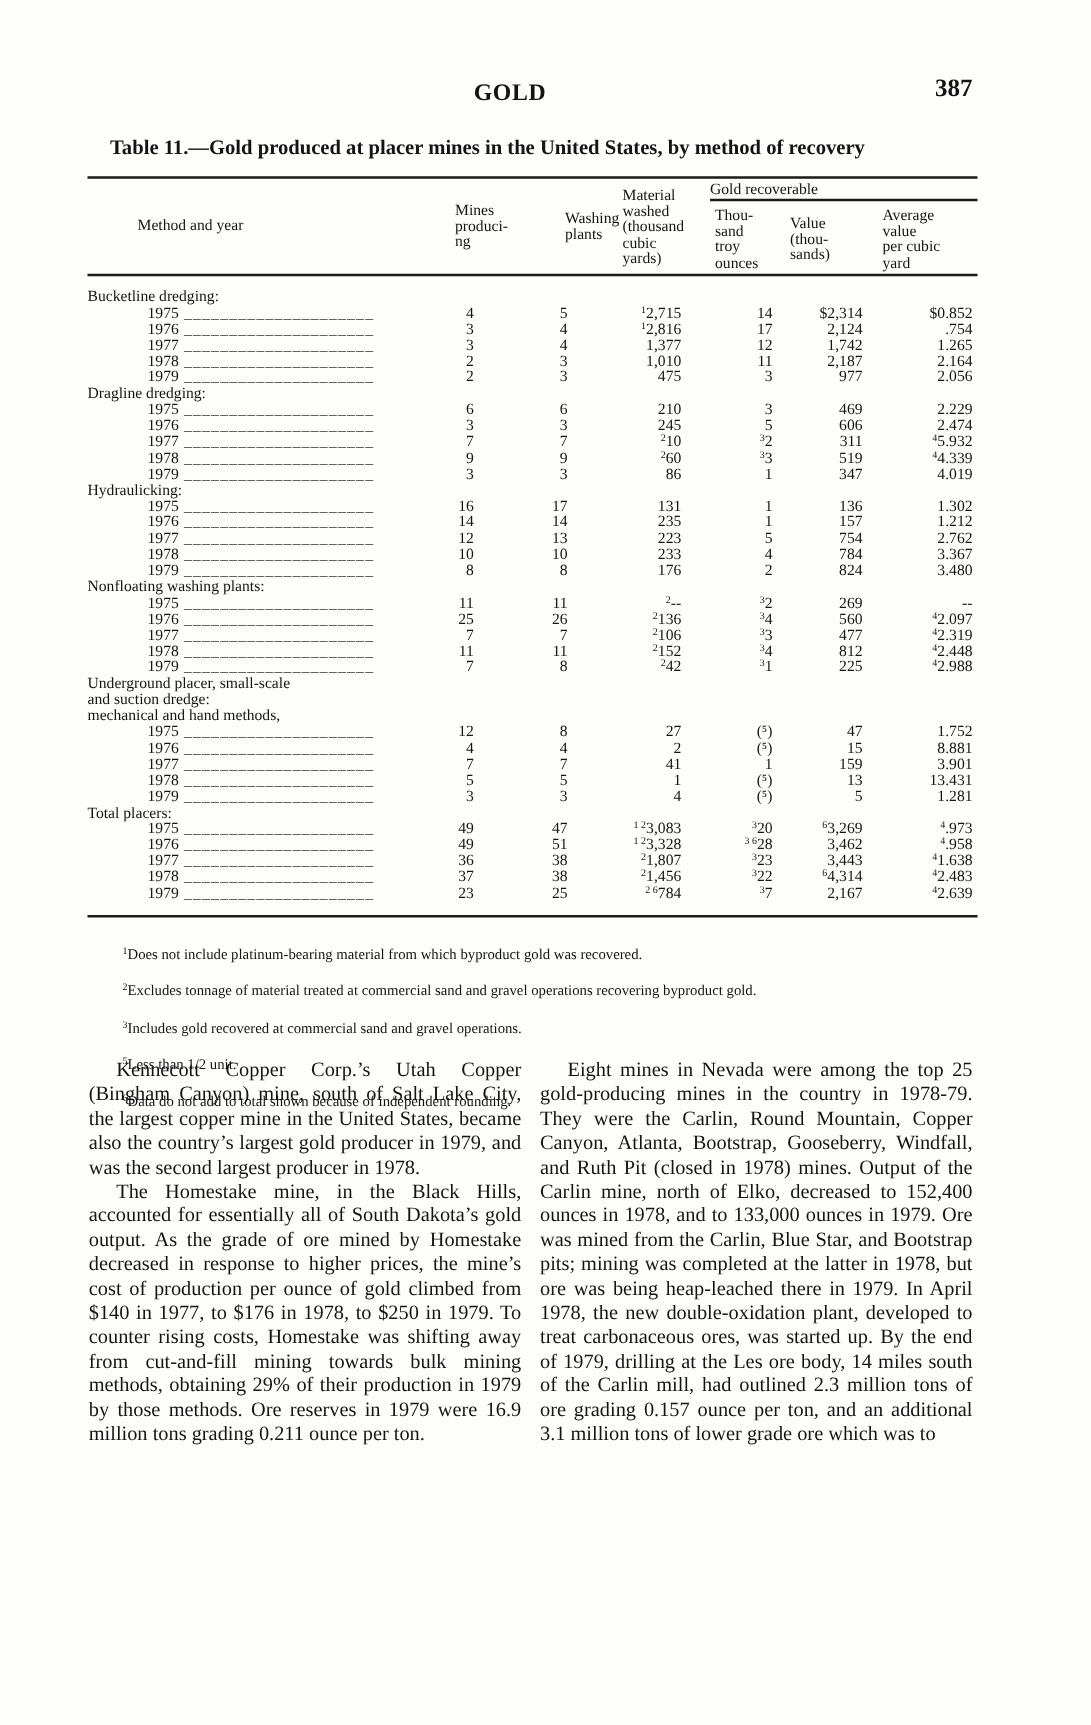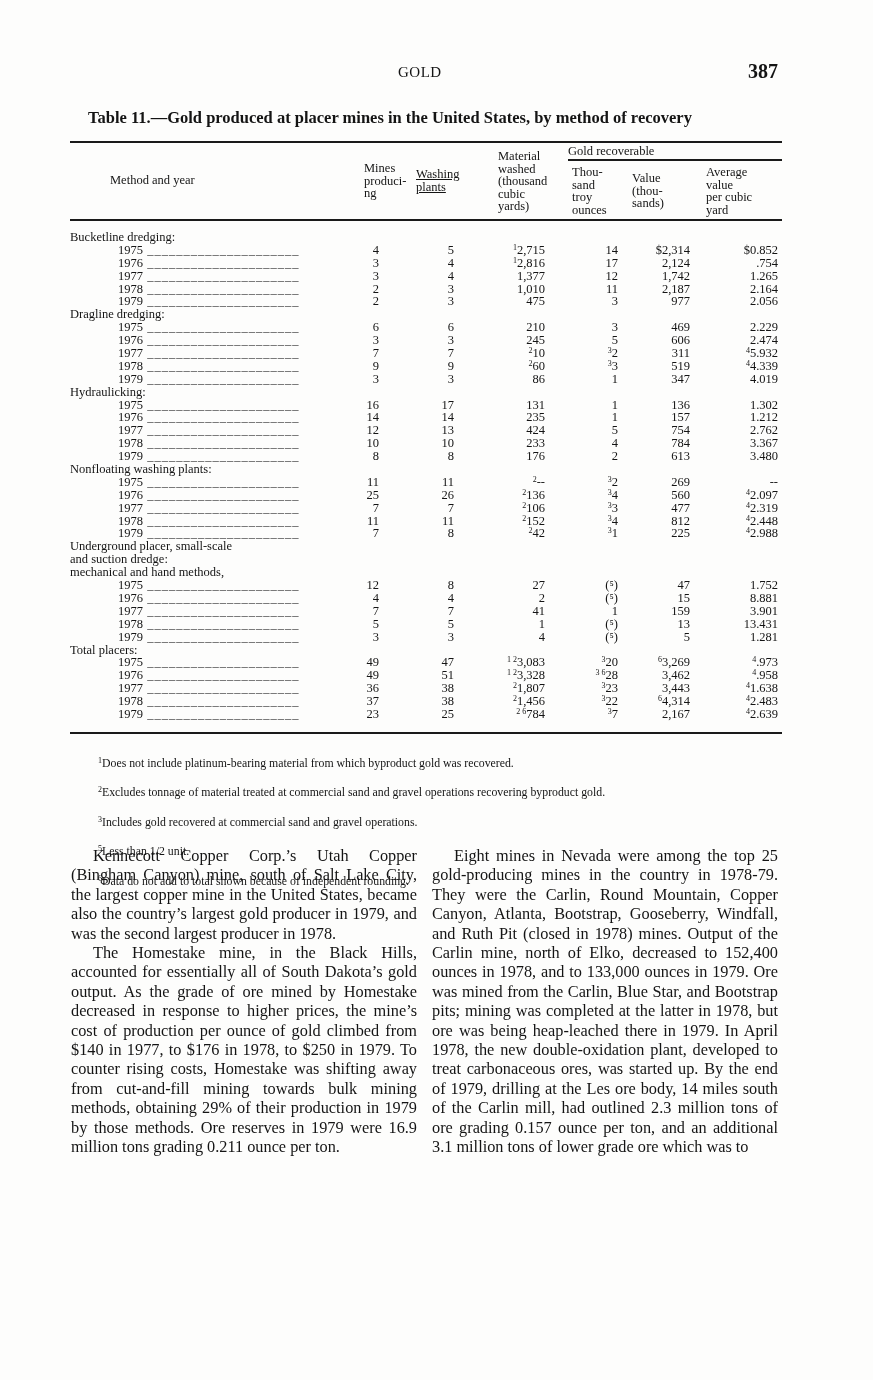--- a/index.html
+++ b/index.html
@@ -1,19 +1,19 @@
 <!DOCTYPE html>
 <html><head>
 <meta charset="utf-8">
 <style>
   html, body { margin:0; padding:0; background:#fdfdfc; }
   body { width:873px; height:1380px; position:relative; overflow:hidden; color:#141414;
          font-family:"Liberation Serif","DejaVu Serif",serif; }
   .runhead { position:absolute; top:62px; left:0; width:873px; height:24px; }
-  .runhead .title { position:absolute; left:398px; top:2px; font-weight:normal; font-size:15px; letter-spacing:0.5px; }
+  .runhead .title { position:absolute; left:379px; top:2px; font-weight:bold; font-size:19px; letter-spacing:0.5px; }
   .runhead .pageno { position:absolute; right:95px; top:-2px; font-weight:bold; font-size:20px; }
   .tbl-title { position:absolute; top:108px; left:88px; width:690px; font-weight:bold; font-size:16.5px; white-space:nowrap; }
   .rule { position:absolute; left:70px; width:712px; background:#1a1a1a; }
   .hdr { position:absolute; top:142px; left:70px; width:712px; height:76px; font-size:12.5px; line-height:12.5px; }
   .hdr div { position:absolute; }
   .tbody { position:absolute; top:231px; left:70px; width:712px; font-size:12.5px; }
   .row { position:relative; height:12.9px; line-height:12.9px; white-space:nowrap; }
   .row .lab { position:absolute; left:0; }
   .row.year .lab { left:48px; }
   .row.year .lab .dots { letter-spacing:1px; color:#333; }
@@ -40,21 +40,21 @@
 
 <div class="rule" style="top:141px;height:2px;"></div>
 <div class="rule" style="top:159px;left:568px;width:214px;height:1.5px;"></div>
 <div class="rule" style="top:219px;height:1.5px;"></div>
 
 <div class="hdr">
   <div style="left:40px;width:240px;top:32px;"><span>Method and year</span></div>
   <div style="left:294px;width:52px;top:20px;">
     <span>Mines</span><br><span>produci-</span><br><span>ng</span>
   </div>
-  <div style="left:346px;width:62px;top:26px;text-decoration:underline;">
+  <div style="left:382px;width:62px;top:26px;">
     <span>Washing</span><br><span>plants</span>
   </div>
   <div style="left:428px;width:70px;top:8px;">
     <span>Material</span><br><span>washed</span><br><span>(thousand</span><br><span>cubic</span><br><span>yards)</span>
   </div>
   <div style="left:498px;width:214px;top:3px;"><span>Gold recoverable</span></div>
   <div style="left:502px;width:56px;top:24px;">
     <span>Thou-</span><br><span>sand</span><br><span>troy</span><br><span>ounces</span>
   </div>
   <div style="left:562px;width:66px;top:30px;">
@@ -180,41 +180,41 @@
       <span class="cell c2">14</span>
       <span class="cell c3"><sup></sup><span>235</span></span>
       <span class="cell c4"><sup></sup><span>1</span></span>
       <span class="cell c5"><sup></sup><span>157</span></span>
       <span class="cell c6"><sup></sup><span>1.212</span></span>
     </div>
     <div class="row year">
       <span class="lab"><span>1977</span><span class="dots"> _____________________</span></span>
       <span class="cell c1">12</span>
       <span class="cell c2">13</span>
-      <span class="cell c3"><sup></sup><span>424</span></span>
+      <span class="cell c3"><sup></sup><span>223</span></span>
       <span class="cell c4"><sup></sup><span>5</span></span>
       <span class="cell c5"><sup></sup><span>754</span></span>
       <span class="cell c6"><sup></sup><span>2.762</span></span>
     </div>
     <div class="row year">
       <span class="lab"><span>1978</span><span class="dots"> _____________________</span></span>
       <span class="cell c1">10</span>
       <span class="cell c2">10</span>
       <span class="cell c3"><sup></sup><span>233</span></span>
       <span class="cell c4"><sup></sup><span>4</span></span>
       <span class="cell c5"><sup></sup><span>784</span></span>
       <span class="cell c6"><sup></sup><span>3.367</span></span>
     </div>
     <div class="row year">
       <span class="lab"><span>1979</span><span class="dots"> _____________________</span></span>
       <span class="cell c1">8</span>
       <span class="cell c2">8</span>
       <span class="cell c3"><sup></sup><span>176</span></span>
       <span class="cell c4"><sup></sup><span>2</span></span>
-      <span class="cell c5"><sup></sup><span>613</span></span>
+      <span class="cell c5"><sup></sup><span>824</span></span>
       <span class="cell c6"><sup></sup><span>3.480</span></span>
     </div>
     <div class="row">
       <span class="lab">Nonfloating washing plants:</span>
     </div>
     <div class="row year">
       <span class="lab"><span>1975</span><span class="dots"> _____________________</span></span>
       <span class="cell c1">11</span>
       <span class="cell c2">11</span>
       <span class="cell c3"><sup>2</sup><span>--</span></span>

